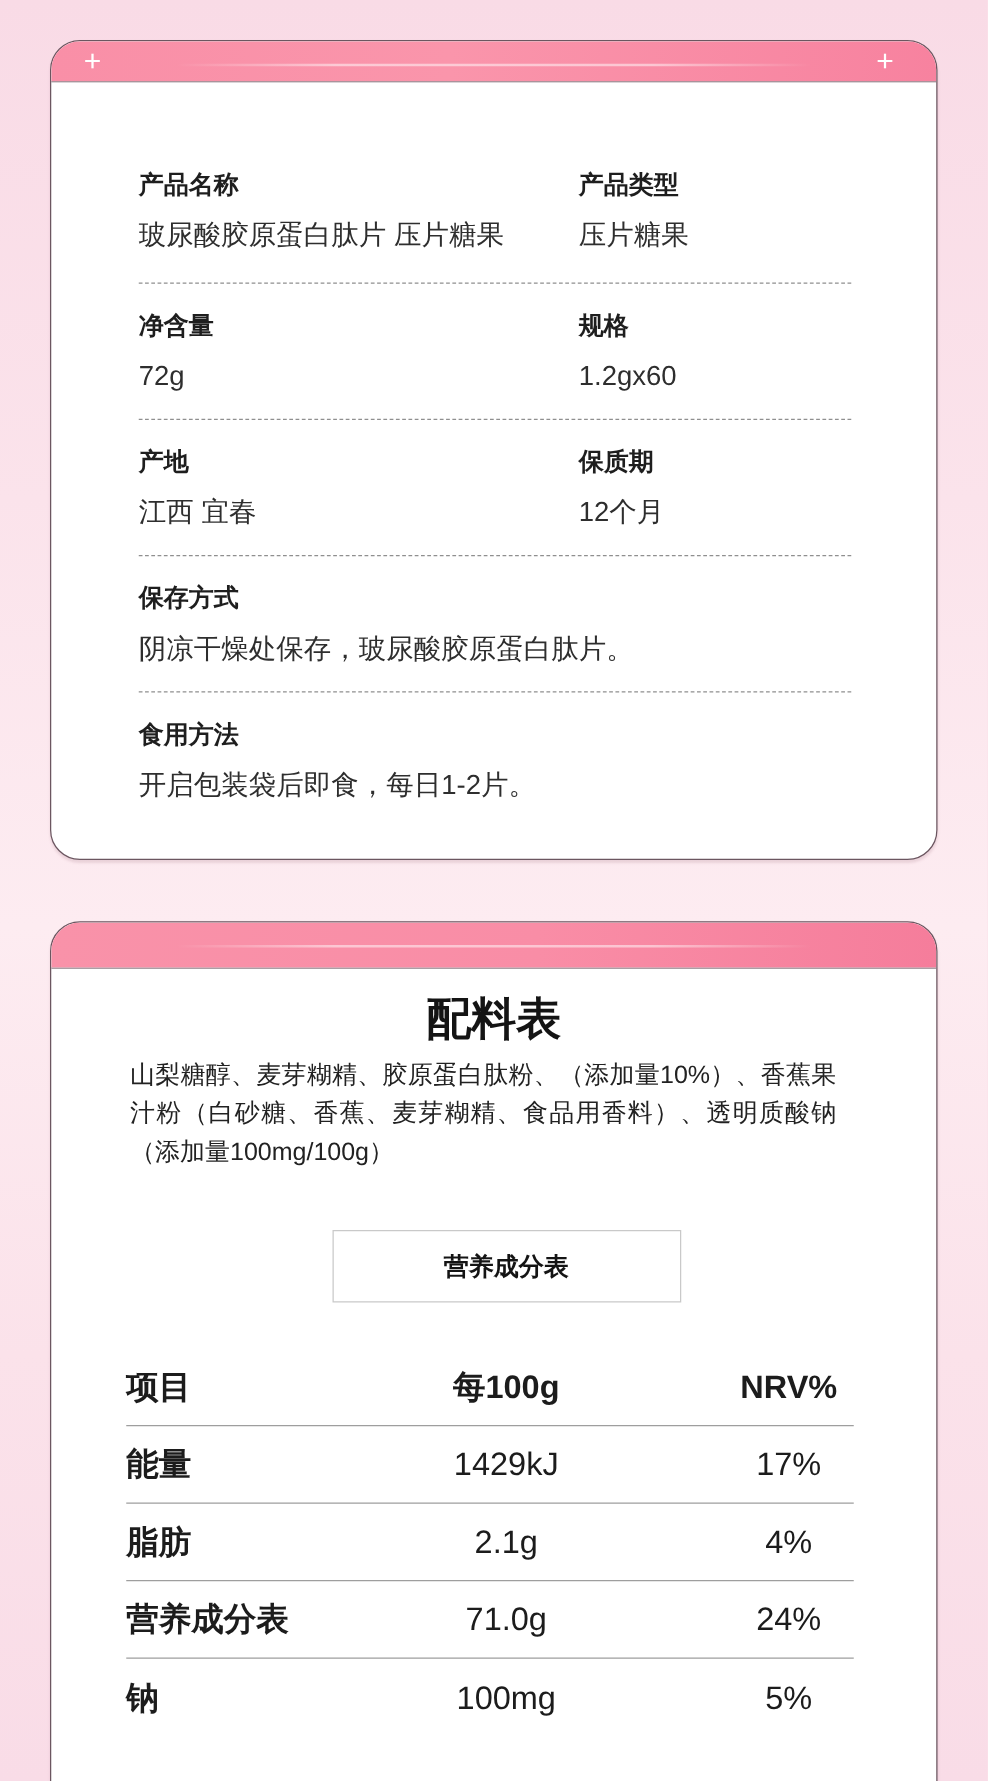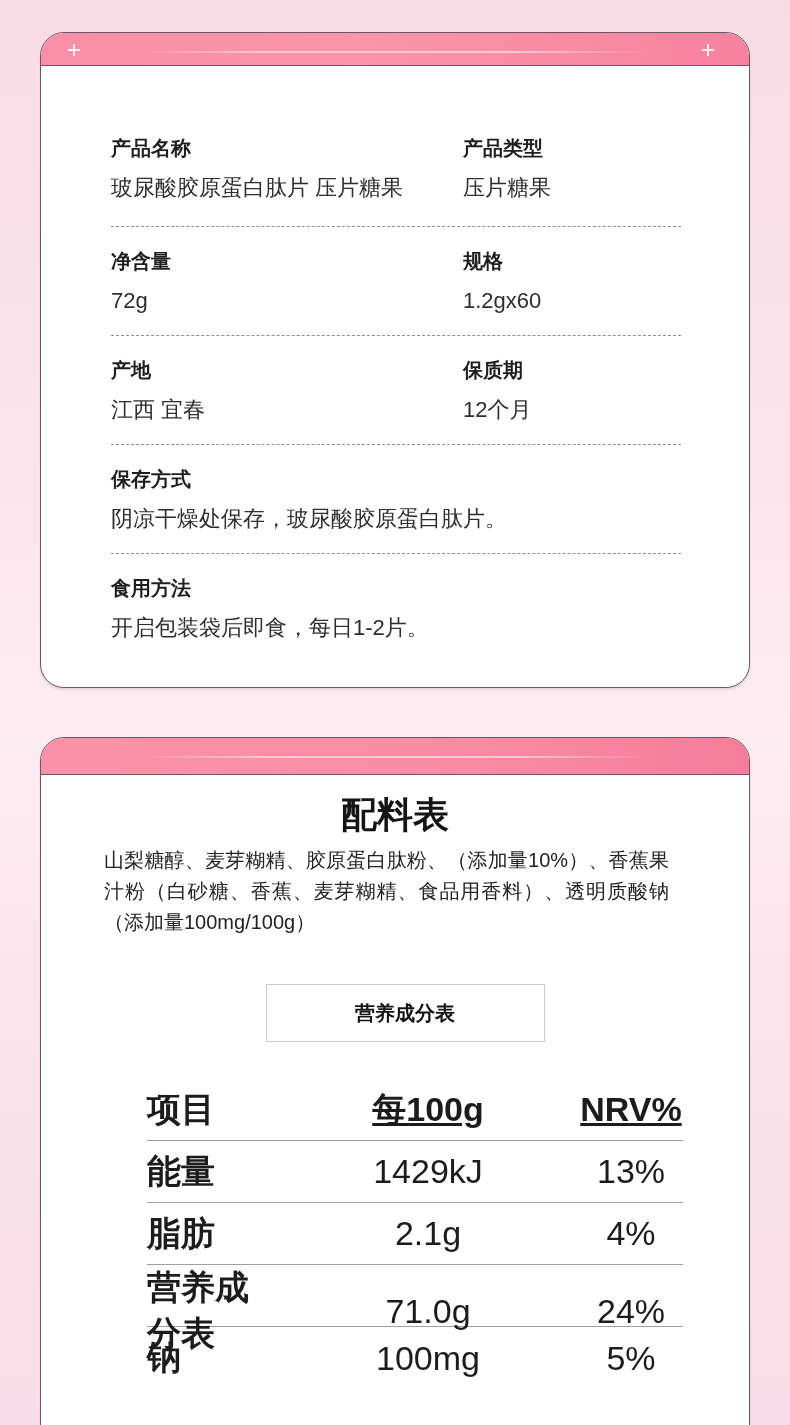--- a/index.html
+++ b/index.html
@@ -108,29 +108,28 @@
     font-weight: 700;
     color: #141414;
   }
   .nutri-table { margin: 37px 66px 0 60px; }
   .nutri-row {
     display: grid;
     grid-template-columns: 130px 1fr 104px;
     align-items: center;
     height: 62px;
     border-bottom: 1px solid #9e9e9e;
-    font-size: 34px;
+    font-size: 26px;
     color: #1c1c1c;
-    margin-left: 46px;
   }
   .nutri-row:last-child { border-bottom: none; }
   .nutri-row .c1 { text-align: left;  font-weight: 600; }
   .nutri-row .c2 { text-align: center; font-weight: 400; }
   .nutri-row .c3 { text-align: center; font-weight: 400; }
-  .nutri-row.head .c2, .nutri-row.head .c3 { font-weight: 600; text-decoration: underline; }
+  .nutri-row.head .c2, .nutri-row.head .c3 { font-weight: 600; }
 </style>
 </head>
 <body>
 
 <div class="page">
 
   <div class="card card1">
     <div class="card-header">
       <span class="corner-plus left">+</span>
       <span class="streak"></span>
@@ -202,21 +201,21 @@
 
     <div class="nutri-table">
       <div class="nutri-row head">
         <div class="c1">项目</div>
         <div class="c2">每100g</div>
         <div class="c3">NRV%</div>
       </div>
       <div class="nutri-row">
         <div class="c1">能量</div>
         <div class="c2">1429kJ</div>
-        <div class="c3">13%</div>
+        <div class="c3">17%</div>
       </div>
       <div class="nutri-row">
         <div class="c1">脂肪</div>
         <div class="c2">2.1g</div>
         <div class="c3">4%</div>
       </div>
       <div class="nutri-row">
         <div class="c1">营养成分表</div>
         <div class="c2">71.0g</div>
         <div class="c3">24%</div>

